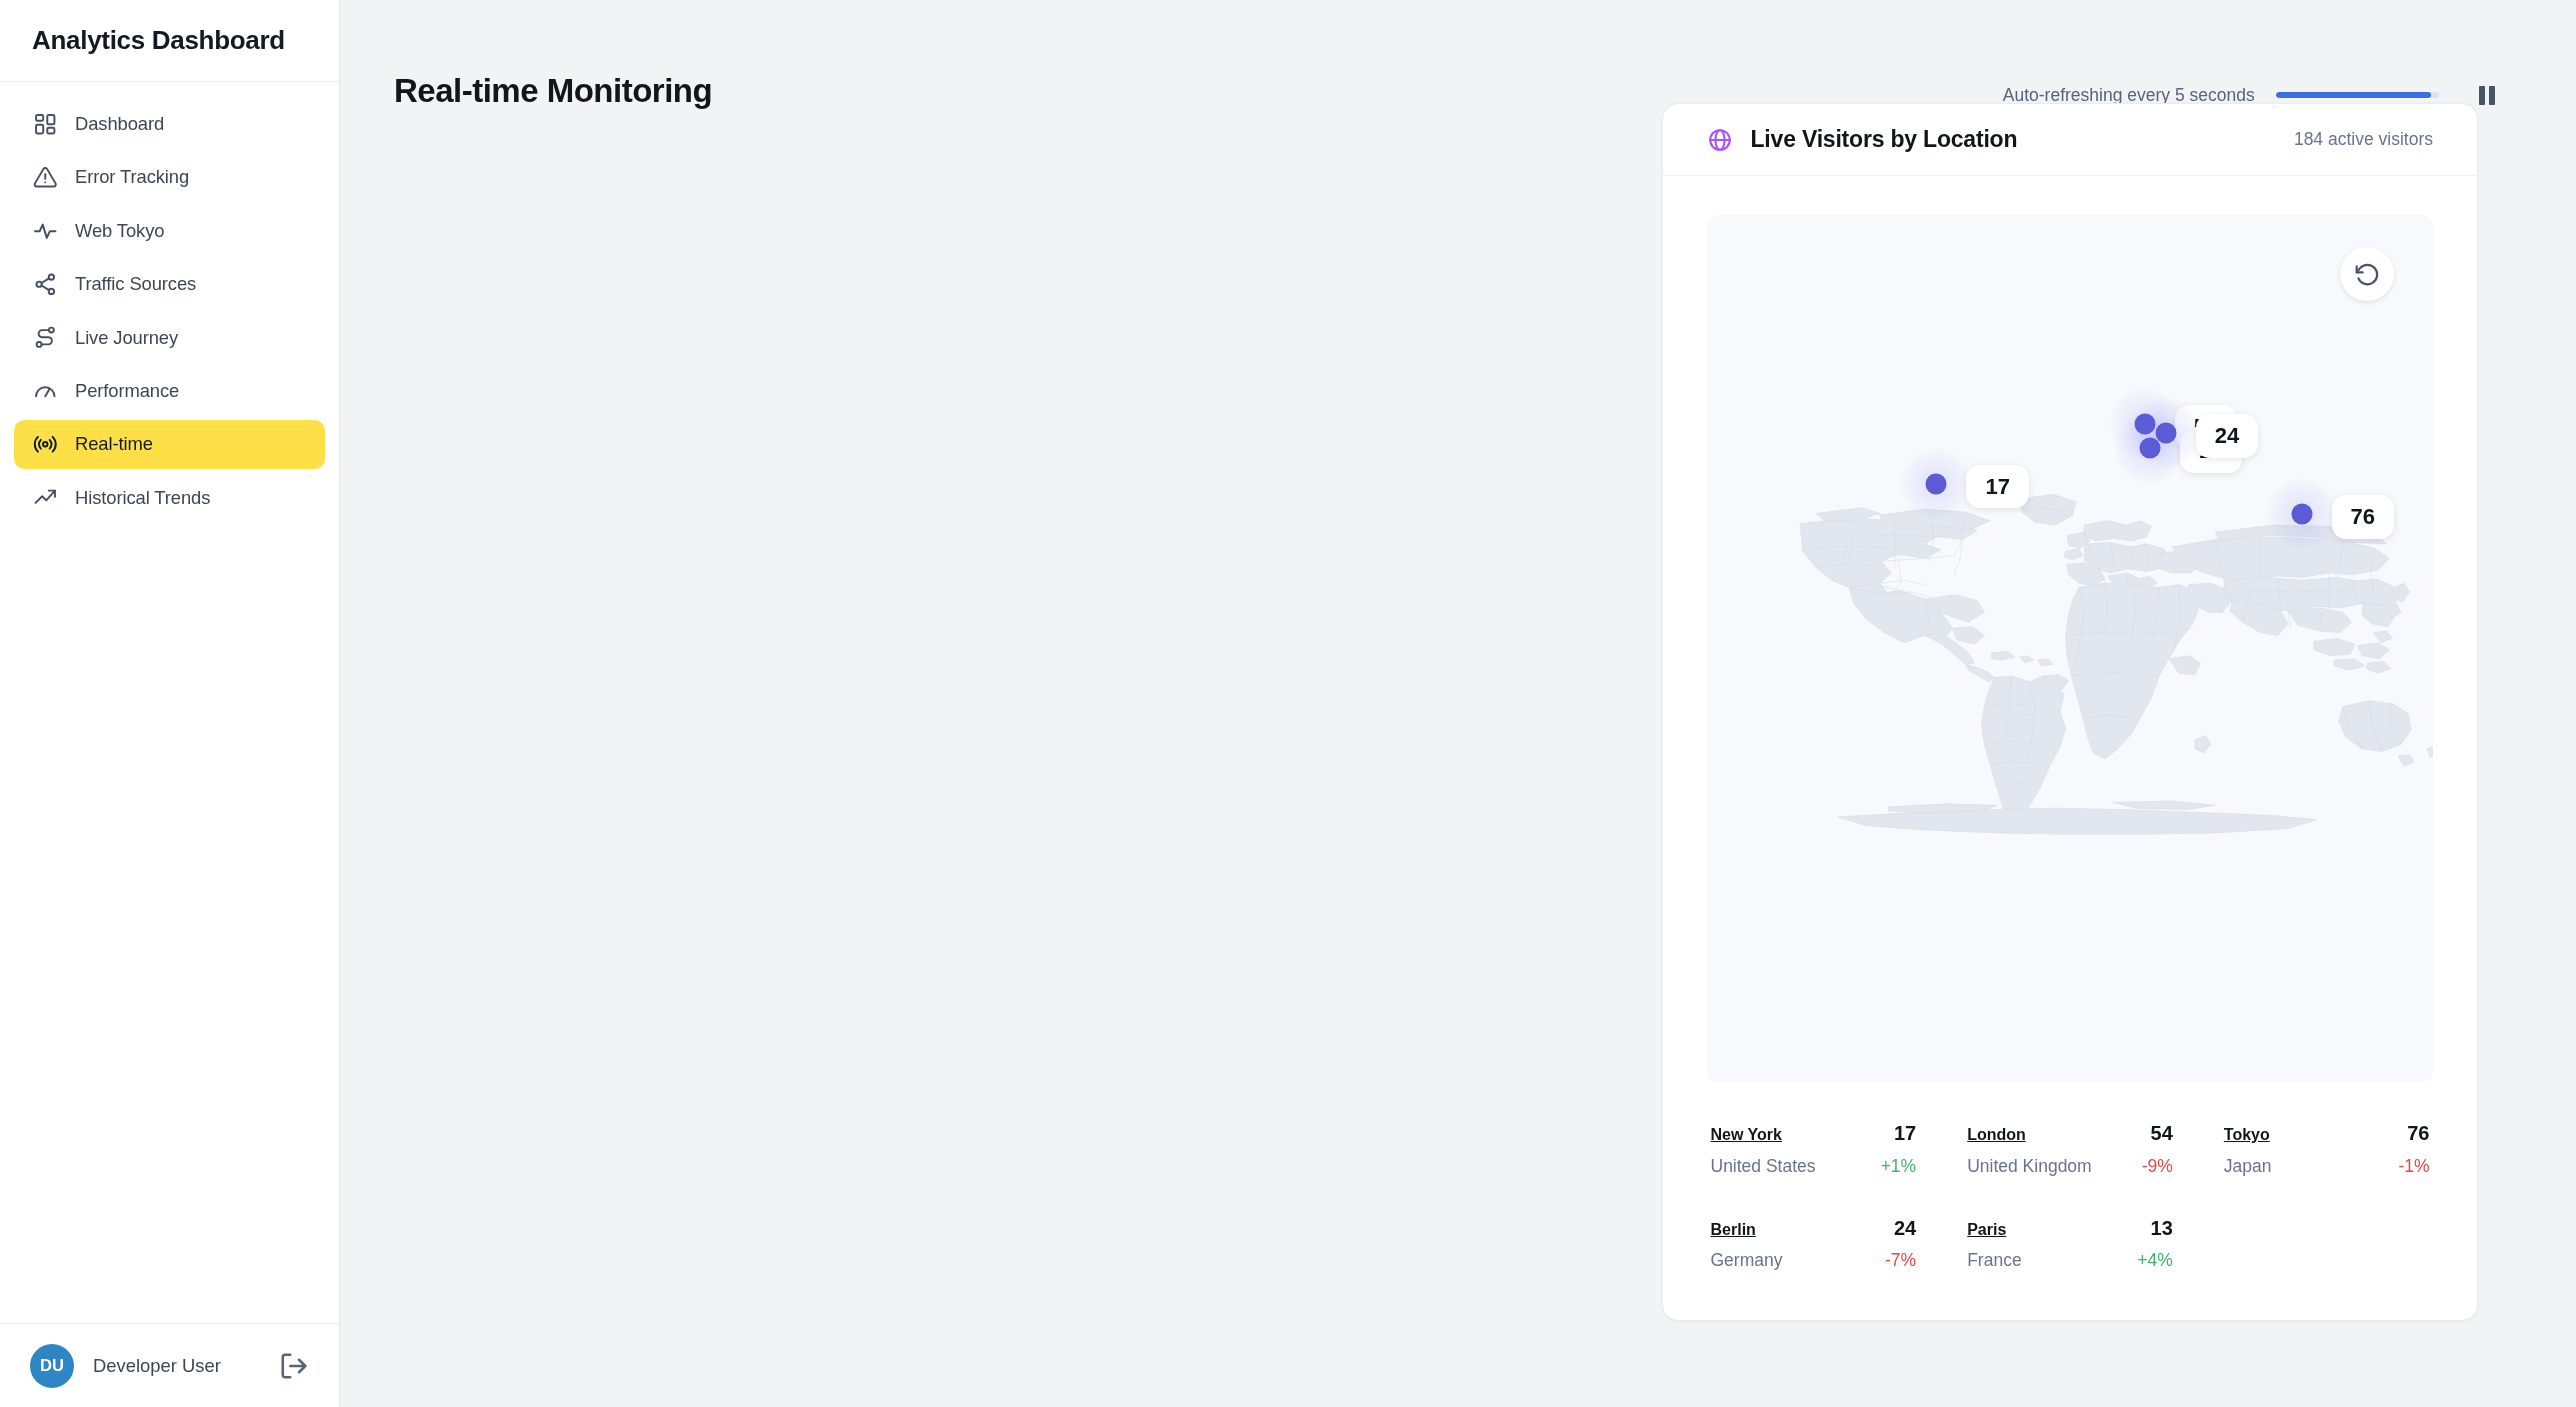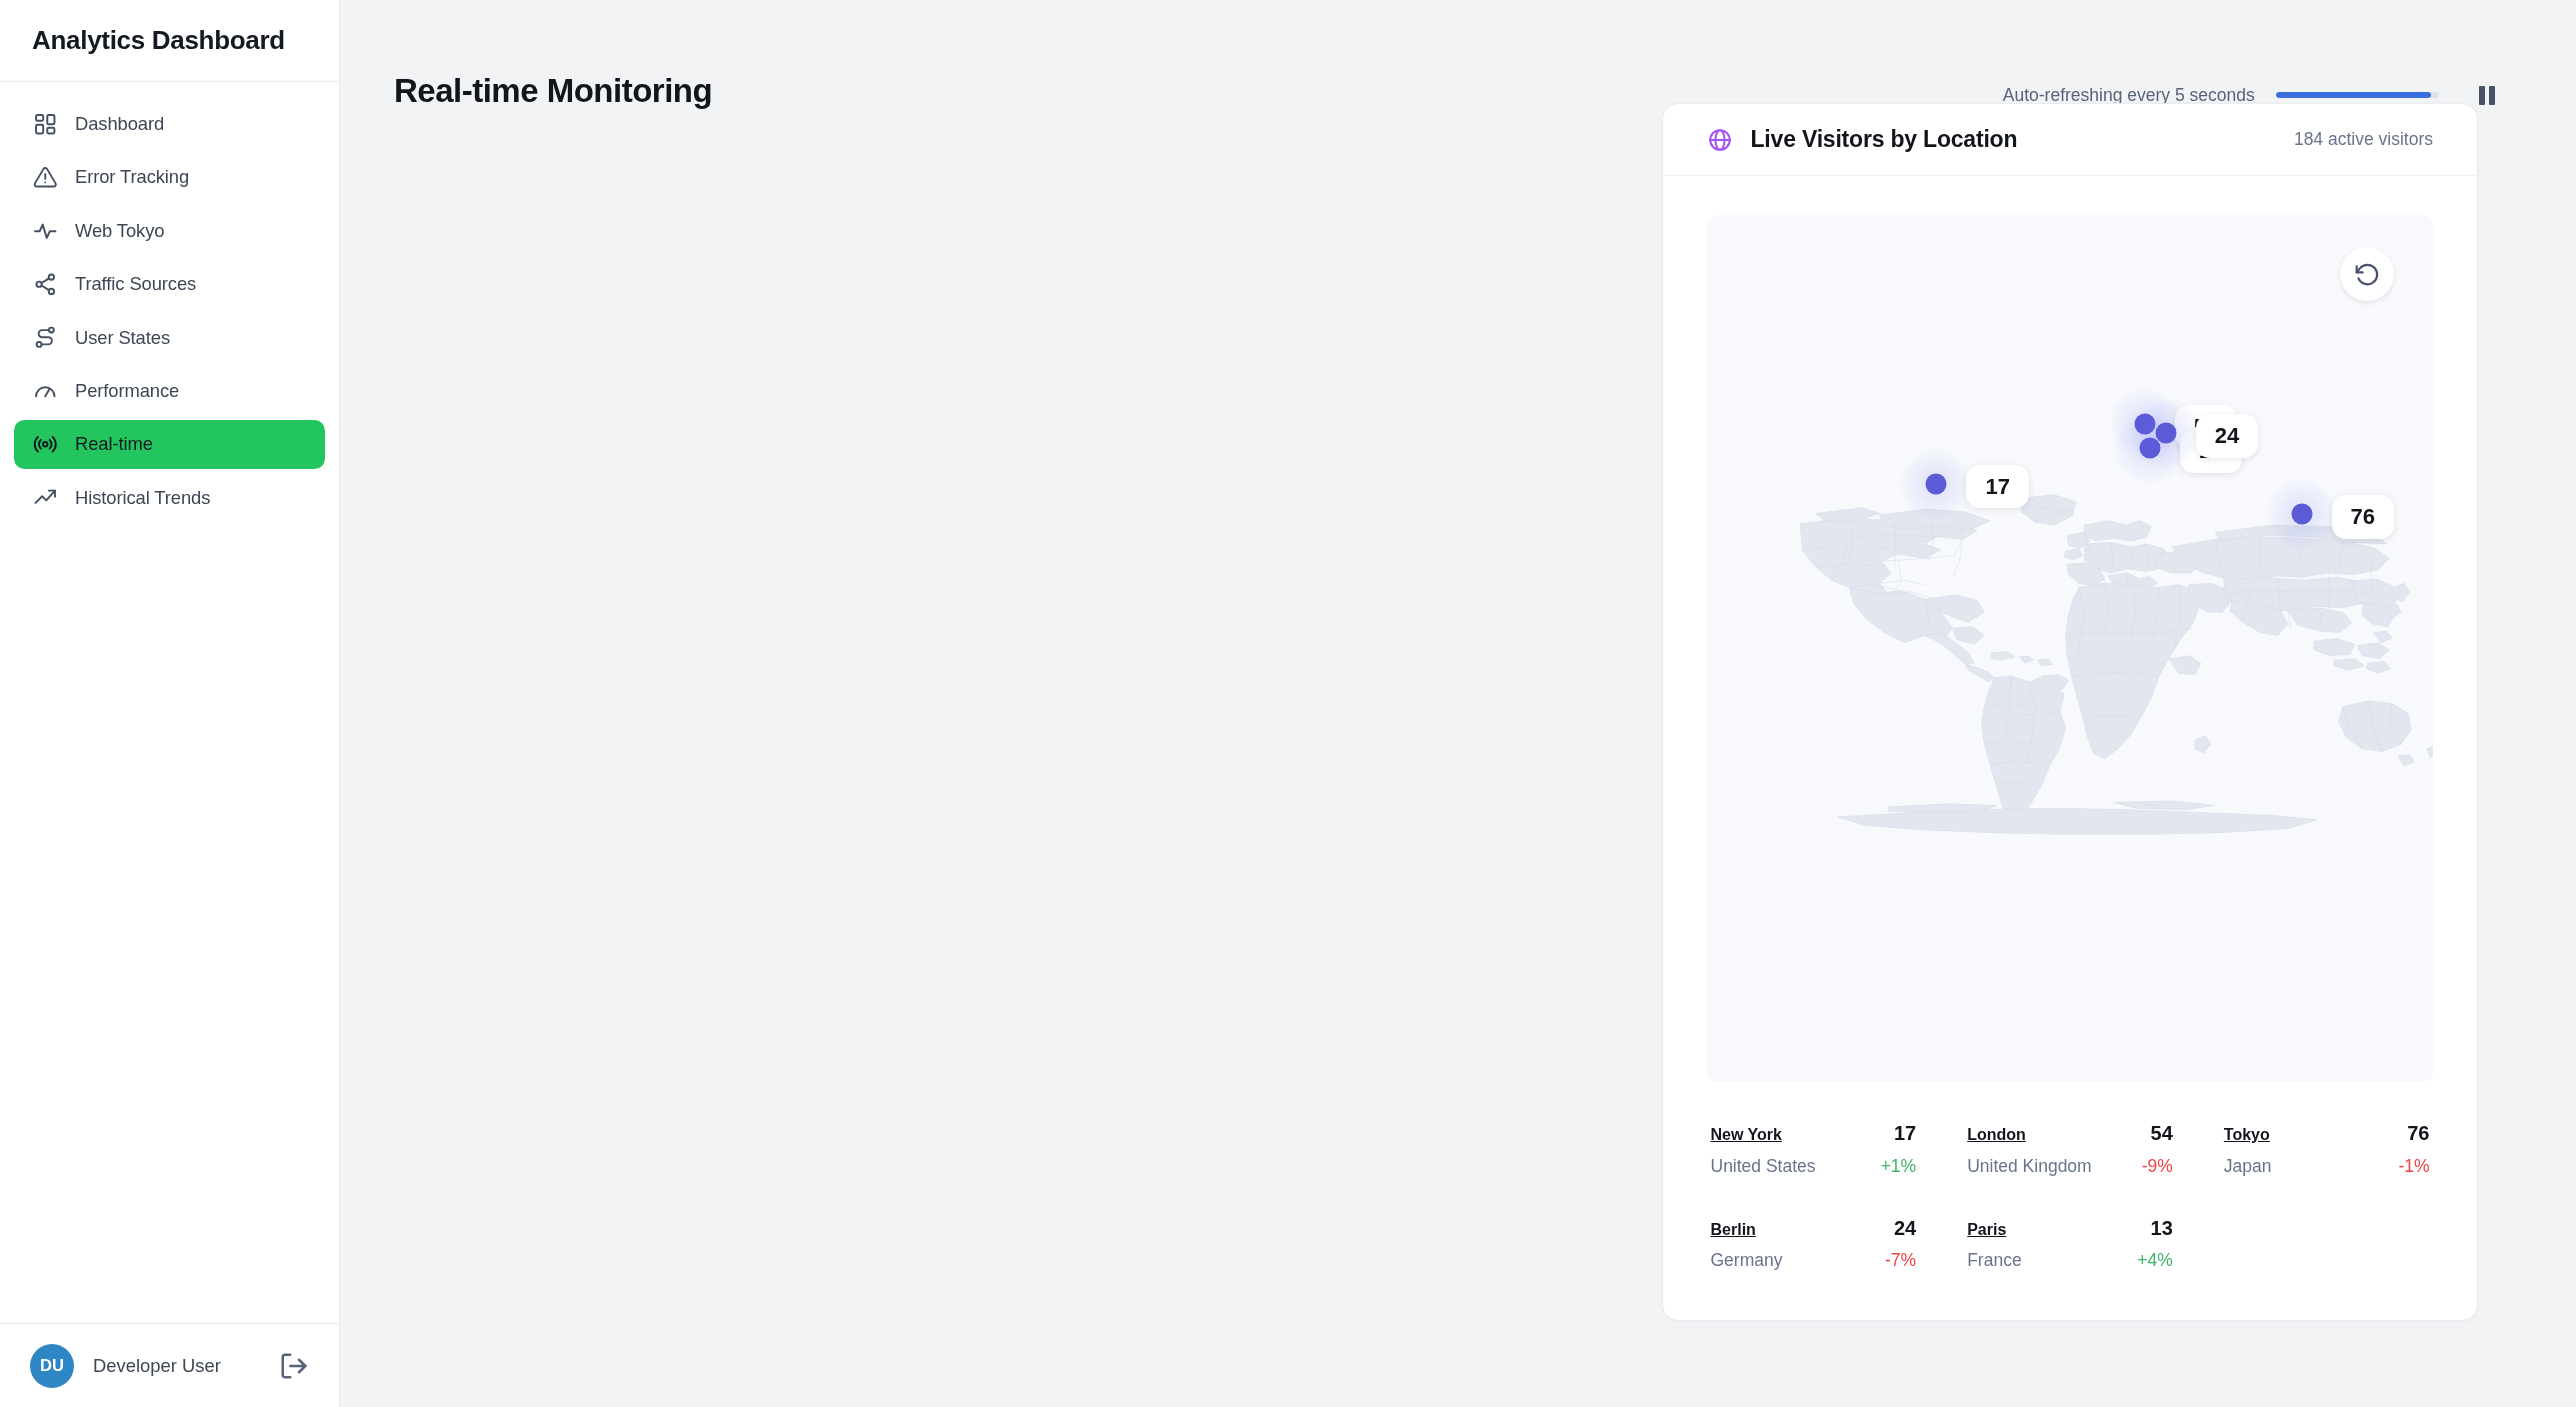--- a/index.html
+++ b/index.html
@@ -32,21 +32,21 @@
   .nav { padding: 17.5px 14px 0 14px; display: flex; flex-direction: column; gap: 4.4px; }
   .nav-item {
     display: flex; align-items: center; gap: 17.5px;
     height: 49px; padding: 0 19px;
     border-radius: 10.5px;
     cursor: pointer;
   }
   .nav-item .nav-label {
     font-size: 18.4px; color: #3c4654; letter-spacing: -0.1px;
   }
-  .nav-item.active { background: #22c55e; text-align: right; }
+  .nav-item.active { background: #fde047; text-align: right; }
   .nav-item.active .nav-label { color: #141a21; font-weight: 500; }
   .nav-icon { width: 24.5px; height: 24.5px; flex: 0 0 24.5px; display:block; color: #465063; }
   .nav-item.active .nav-icon { color: #141a21; }
   .nav-icon svg { width: 24.5px; height: 24.5px; display: block; }
 
   .sidebar-footer {
     margin-top: auto;
     border-top: 0.9px solid #e9ecef;
     height: 84px;
     display: flex; align-items: center;
@@ -220,21 +220,21 @@
           <span class="nav-label">Traffic Sources</span>
         </div>
         <div class="nav-item">
           <span class="nav-icon">
             <svg viewBox="0 0 24 24" fill="none" stroke="currentColor" stroke-width="1.9" stroke-linecap="round" stroke-linejoin="round">
               <circle cx="6" cy="19" r="2.4"></circle>
               <circle cx="18" cy="5" r="2.4"></circle>
               <path d="M15.6 5H9a3.5 3.5 0 0 0 0 7h6a3.5 3.5 0 0 1 0 7H8.4"></path>
             </svg>
           </span>
-          <span class="nav-label">User States</span>
+          <span class="nav-label">Live Journey</span>
         </div>
         <div class="nav-item">
           <span class="nav-icon">
             <svg viewBox="0 0 24 24" fill="none" stroke="currentColor" stroke-width="1.9" stroke-linecap="round" stroke-linejoin="round">
               <path d="M3 17a9 9 0 1 1 18 0"></path>
               <line x1="12" y1="17" x2="16.2" y2="9.8"></line>
             </svg>
           </span>
           <span class="nav-label">Performance</span>
         </div>

